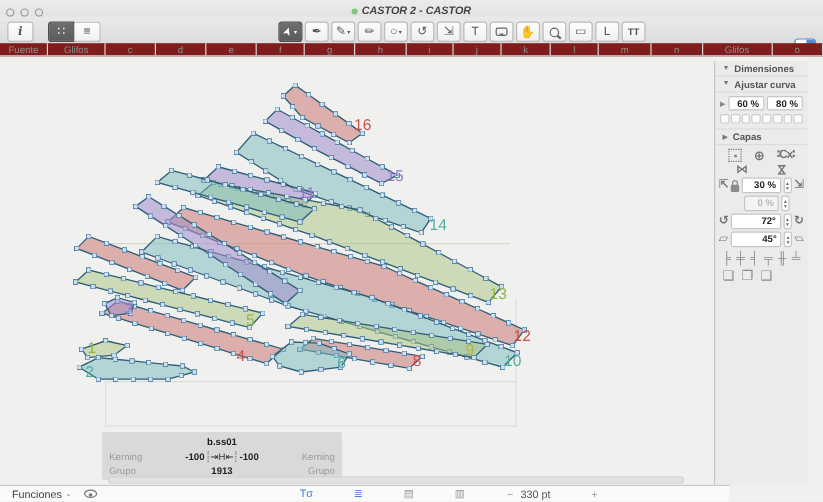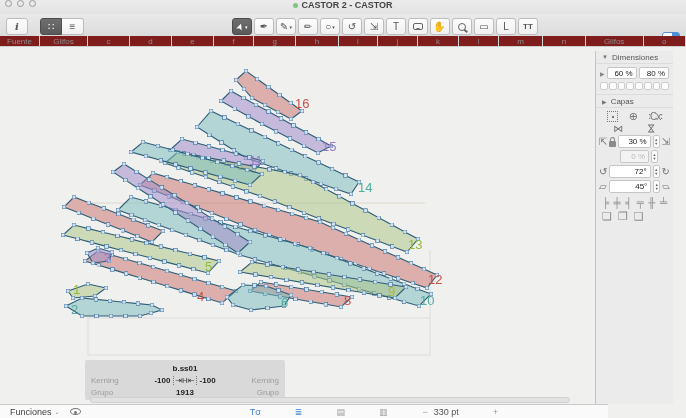--- a/index.html
+++ b/index.html
@@ -3,21 +3,21 @@
 <meta charset="utf-8">
 <style>
   * { margin:0; padding:0; box-sizing:border-box; }
   html,body { width:686px; height:418px; overflow:hidden;
     font-family:"Liberation Sans","DejaVu Sans",sans-serif; background:#ededed; }
   .abs { position:absolute; }
   #window { position:relative; width:686px; height:418px; background:#f0f0ef; }
 
   
   #titlebar { left:0; top:0; width:686px; height:14px;
-    background:linear-gradient(#ececec,#e3e3e3); display:flex; align-items:flex-start; }
+    background:linear-gradient(#ececec,#e3e3e3); display:flex; align-items:flex-end;font-style:italic; }
   .tl { width:7px; height:7px; border-radius:50%; margin-left:5px; border:0.5px solid #9a9a9a; }
   #title { position:absolute; left:0; right:0; text-align:center; font-size:9px; color:#444; font-weight:bold; }
   #title .doc-dot { display:inline-block; width:5px; height:5px; border-radius:50%; background:#7ec77e; margin-right:3px; }
 
   
   #toolbar { left:0; top:14px; width:686px; height:26px;
     background:linear-gradient(#e9e9e9,#dadada); border-bottom:1px solid #b5b5b5;
     display:flex; align-items:center; }
   .tbtn { height:17px; min-width:20px; background:linear-gradient(#fdfdfd,#f0f0f0);
     border:1px solid #bdbdbd; border-radius:3px; display:flex; align-items:center;
@@ -55,21 +55,21 @@
   
   #infobox { left:85px; top:309px; width:200px; height:40px; background:rgba(198,198,198,0.55);
     border-radius:2px; font-size:8px; color:#9b9b9b; padding:2px 6px; }
   #infobox .row { display:flex; justify-content:space-between; align-items:center; height:12px; }
   #infobox .glyphname { text-align:center; color:#222; font-weight:bold; }
   #infobox .val { color:#222; font-weight:bold; }
   .metrics-ic { color:#333; font-size:8px; border-left:1px dotted #777; border-right:1px dotted #777; padding:0 1px; margin:0 3px; }
 
   
   #sidebar { left:595px; top:51px; width:78px; height:353px; background:#ebebeb;
-    border-left:1px solid #c4c4c4; font-size:8px; color:#4a4a4a; }
+    border-left:1px solid #c4c4c4; font-size:8px; color:#4a4a4a;font-weight:bold; }
   .sec-h { display:flex; align-items:center; height:13px; padding-left:6px;
     border-bottom:1px solid #dcdcdc; font-size:8px; color:#555; }
   .sec-h .tri { font-size:6px; margin-right:4px; color:#777; }
   #dim-preview { position:relative; height:88px; border-bottom:1px solid #dcdcdc; color:#a8a8a8; text-align:center; }
   #dim-preview .dash { position:absolute; left:6px; right:6px; border-top:1px dashed #c6c6c6; }
   #dim-hi { font-size:25px; letter-spacing:1px; line-height:40px; }
   #dim-lo { font-size:20px; line-height:34px; }
   .fit-row { display:flex; align-items:center; padding:3px 4px 1px;justify-content:space-between; }
   .fit-row .tri { font-size:6px; color:#888; margin-right:2px; }
   .field { background:#fff; border:1px solid #c6c6c6; border-radius:2px; height:12px;
@@ -272,20 +272,24 @@
     <div id="hscroll"></div>
   </div>
 
   <div class="abs" id="sidebar">
 
     <div class="sec-h">
       <span class="tri">▼</span>
       <span>Dimensiones</span>
     </div>
 
+    <div class="sec-h">
+      <span class="tri">▼</span>
+      <span>Ajustar curva</span>
+    </div>
     <div class="fit-row">
       <span class="tri">▶</span>
       <span class="field fit-f">60 %</span>
       <span class="fit-sp"></span>
       <span class="field fit-f">80 %</span>
     </div>
     <div class="sq-row">
       <span class="sq"></span>
         <span class="sq"></span>
         <span class="sq"></span>

